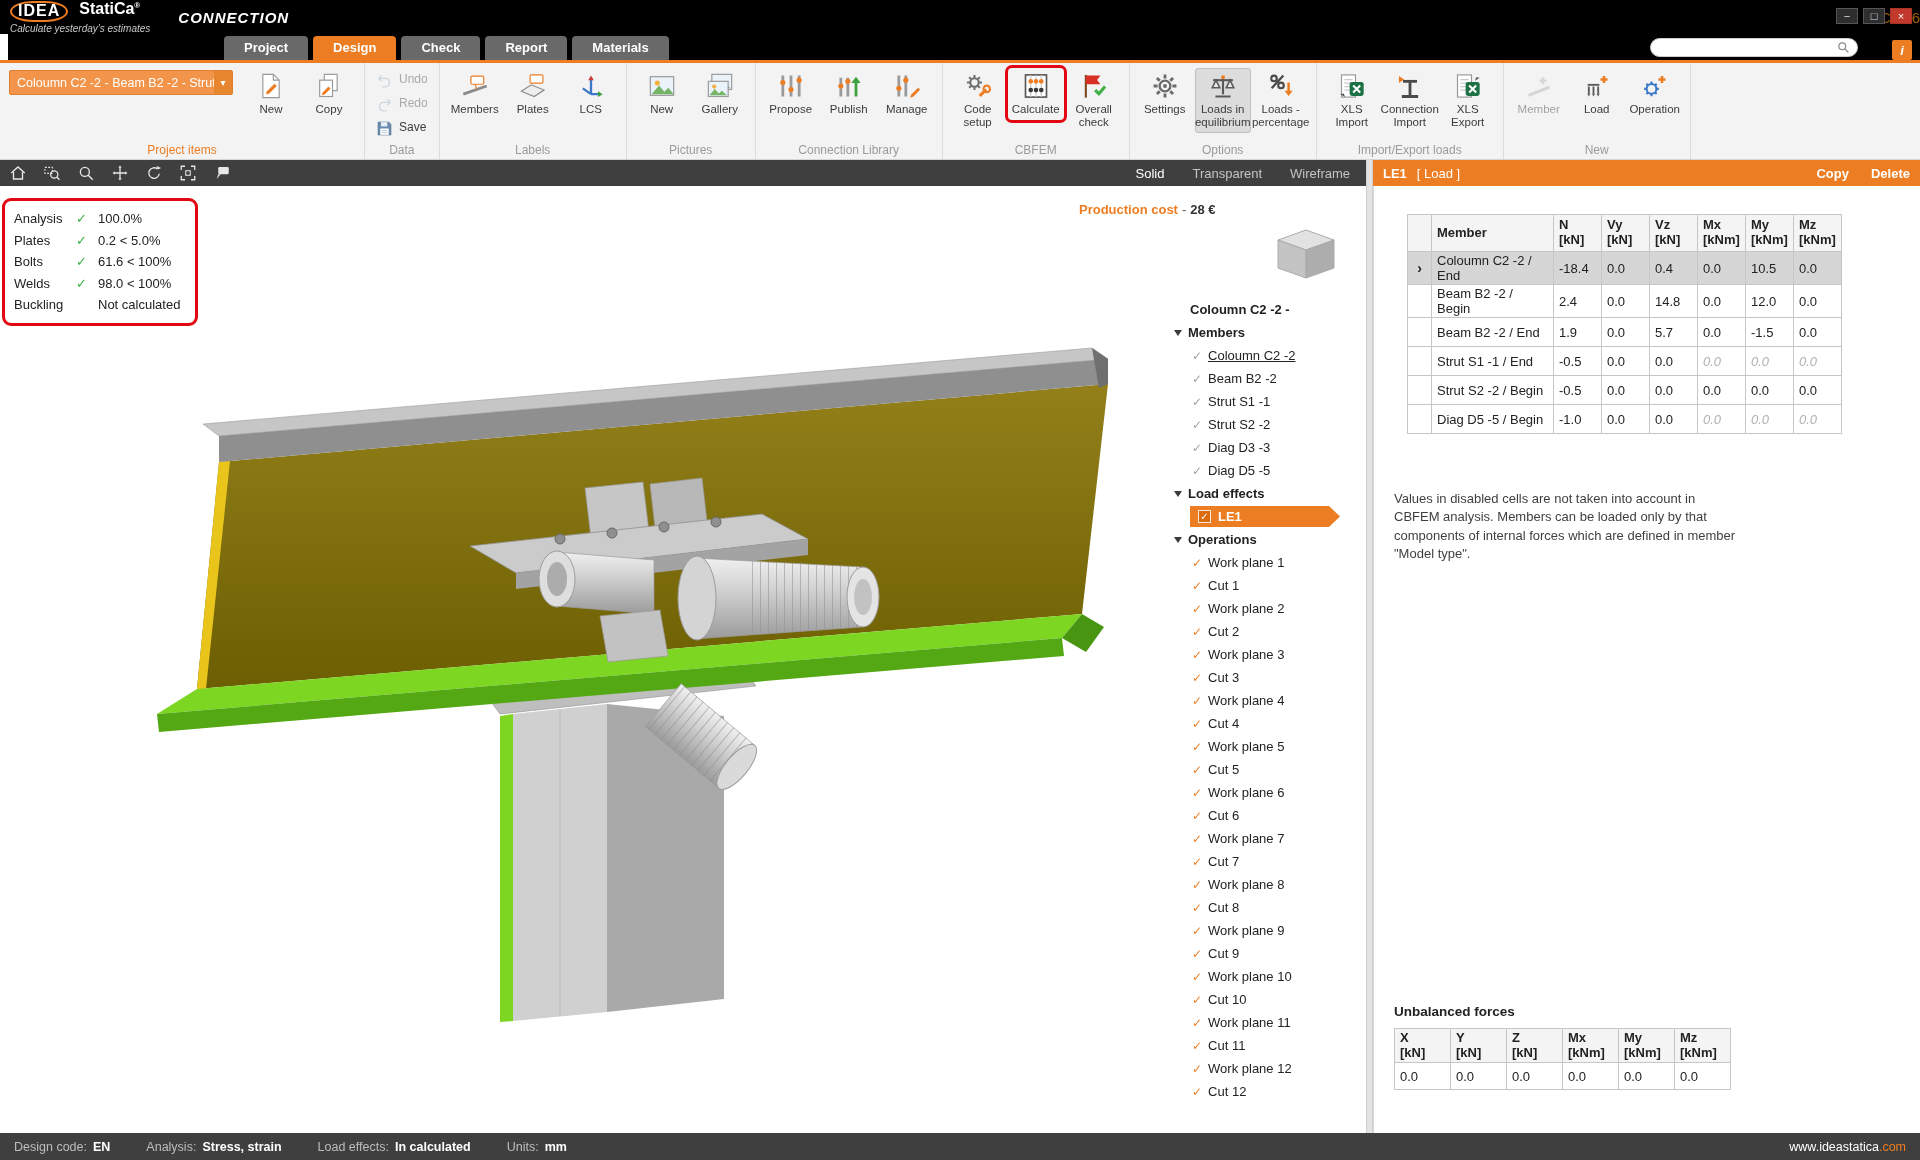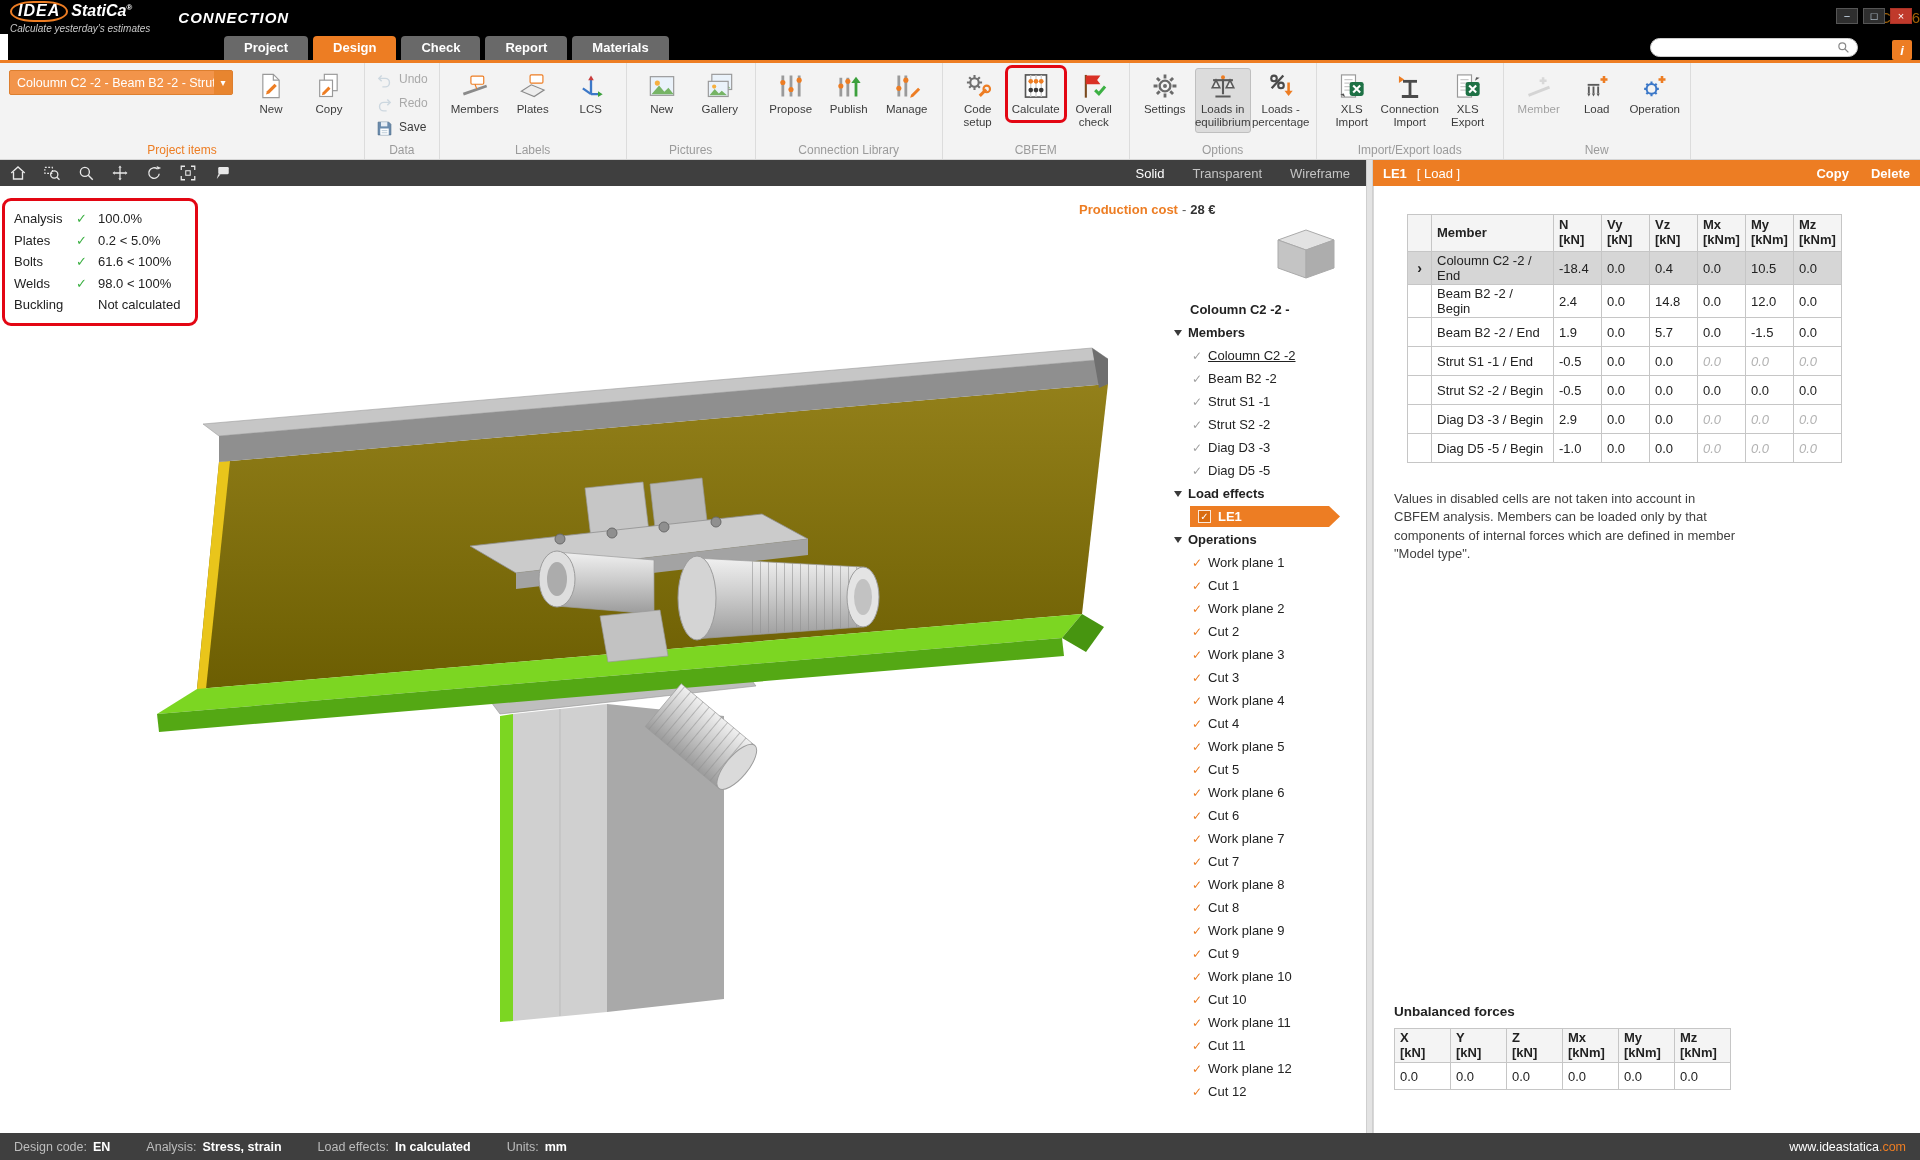--- a/index.html
+++ b/index.html
@@ -5,21 +5,21 @@
 *{margin:0;padding:0;box-sizing:border-box}
 html,body{width:1920px;height:1160px}
 body{font-family:"Liberation Sans","DejaVu Sans",sans-serif;background:#FFF;overflow:hidden;position:relative;font-size:13px;color:#222}
 .app{position:absolute;left:0;top:0;width:1920px;height:1160px;background:#FFF}
 .icon{display:inline-block}
 .icon svg{display:block;width:100%;height:100%}
 
 
 .titlebar{position:absolute;left:0;top:0;width:1920px;height:34px;background:#000;display:flex;align-items:center;color:#FFF}
 .logo{margin-left:10px;line-height:1}
-.logo-top{display:flex;align-items:center;gap:3px;font-size:16px;font-weight:bold;font-style:italic}
+.logo-top{display:flex;align-items:flex-start;gap:11px;font-size:16px;font-weight:bold;}
 .logo-idea{border:2px solid #ED7D23;border-radius:50%/62%;padding:0 6px 1px;letter-spacing:1px}
 .reg{font-size:8px;vertical-align:super}
 .tagline{font-size:10px;font-style:italic;color:#C9C9C9;margin-top:2px}
 .appname{font-size:15px;font-weight:bold;font-style:italic;margin-left:28px;letter-spacing:1px;z-index:2}
 .doc-title{position:absolute;left:0;right:0;text-align:right;font-size:15px;color:#a16207}
 .win-controls{position:absolute;right:8px;top:8px;display:flex;gap:5px;z-index:3}
 .win-btn{width:22px;height:16px;display:flex;align-items:center;justify-content:center;font-size:11px;background:#2E2E2E;border:1px solid #555;color:#CFE0F0}
 .win-btn.close{background:#C0392B;border-color:#A93226;color:#FFF}
 .info-btn{position:absolute;right:8px;top:40px;width:20px;height:20px;background:#ED7D23;color:#FFF;font-weight:bold;font-style:italic;font-size:13px;display:flex;align-items:center;justify-content:center;border-radius:2px;z-index:40}
 
@@ -881,30 +881,20 @@
             <td class="mem">Strut S2 -2 / Begin</td>
             <td class="val">-0.5</td>
             <td class="val">0.0</td>
             <td class="val">0.0</td>
             <td class="val">0.0</td>
             <td class="val">0.0</td>
             <td class="val">0.0</td>
           </tr>
           <tr>
             <td class="sel"></td>
-            <td class="mem">Diag D3 -3 / Begin</td>
-            <td class="val">2.9</td>
-            <td class="val">0.0</td>
-            <td class="val">0.0</td>
-            <td class="val disabled">0.0</td>
-            <td class="val disabled">0.0</td>
-            <td class="val disabled">0.0</td>
-          </tr>
-          <tr>
-            <td class="sel"></td>
             <td class="mem">Diag D5 -5 / Begin</td>
             <td class="val">-1.0</td>
             <td class="val">0.0</td>
             <td class="val">0.0</td>
             <td class="val disabled">0.0</td>
             <td class="val disabled">0.0</td>
             <td class="val disabled">0.0</td>
           </tr>
         </tbody>
     </table>

